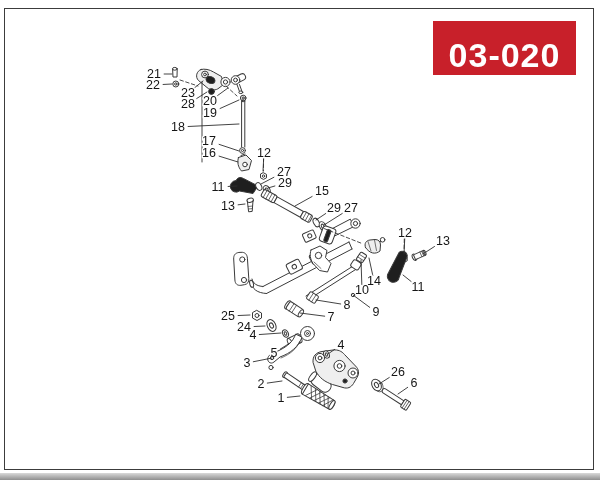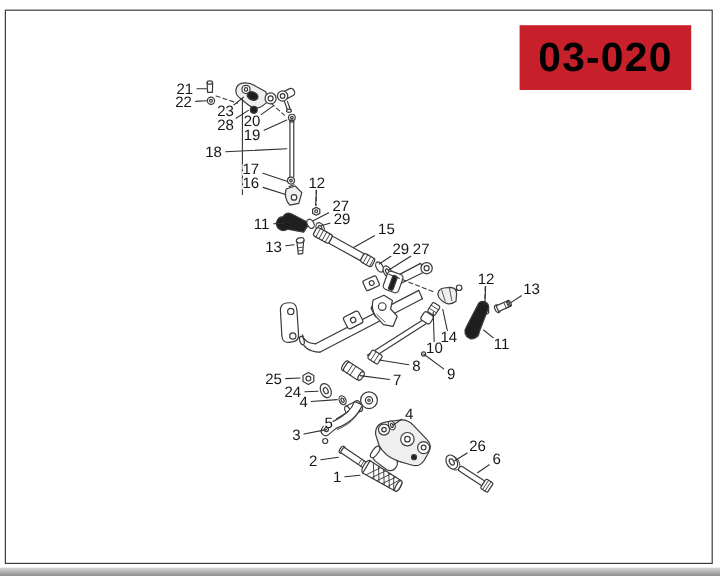--- a/index.html
+++ b/index.html
@@ -299,17 +299,17 @@
       <text x="281" y="398" class="callout">1</text>
       <line x1="334.7" y1="349.3615384615385" x2="328" y2="354" class="leader"></line>
       <text x="341" y="345" class="callout">4</text>
       <line x1="389.2916666666667" y1="377.5" x2="379" y2="384" class="leader"></line>
       <text x="398" y="372" class="callout">26</text>
       <line x1="407.7" y1="387.33125" x2="398" y2="394" class="leader"></line>
       <text x="414" y="383" class="callout">6</text>
     </g>
 </svg>
 
-<div class="code-badge" style="background: rgb(200, 32, 42); color: #000000;">
+<div class="code-badge" style="background: rgb(200, 32, 42); color: #ffffff; align-items: flex-end;">
   <span>03-020</span>
 </div>
 
 <div class="bottom-strip"></div>
 
 </body></html>

